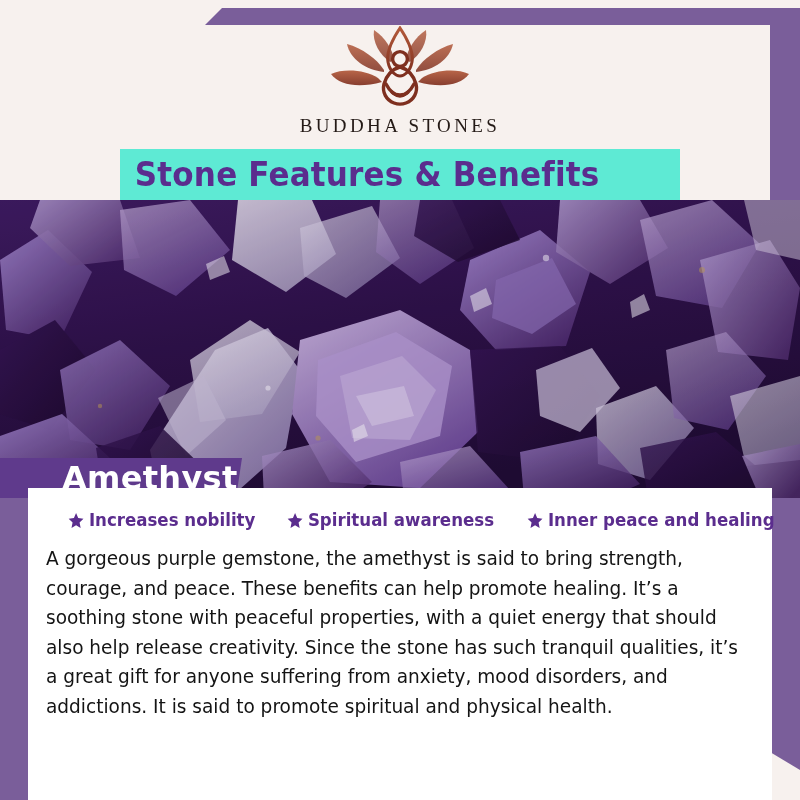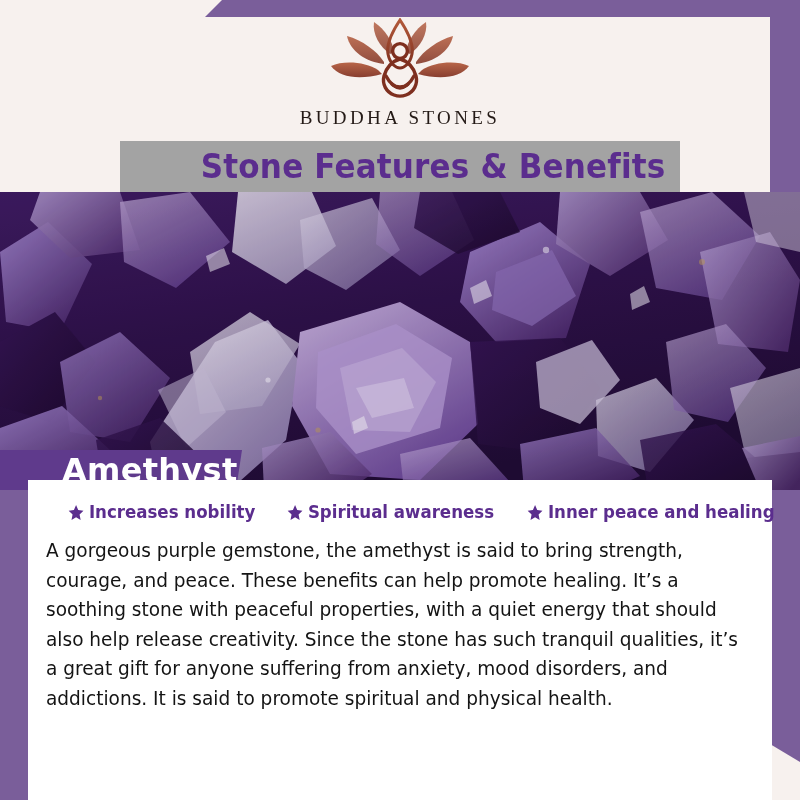--- a/index.html
+++ b/index.html
@@ -3,21 +3,21 @@
 <meta charset="utf-8">
 <style>
   html,body{margin:0;padding:0;}
   body{
     width:800px;height:800px;overflow:hidden;
     background:#f7f1ee;
     font-family:"Liberation Sans", sans-serif;
     position:relative;
   }
 
-  .card{position:absolute;inset:0;background:#f7f1ee;overflow:hidden;}
+  .card{position:absolute;inset:0;background:#f7f1ee;overflow:hidden;margin-top:8px;}
 
   
   .band{position:absolute;background:#7a5e9a;}
   .band-top{
     top:0;left:0;width:800px;height:17px;
     clip-path:polygon(222px 0, 800px 0, 800px 17px, 205px 17px);
   }
   .band-right{
     top:0;right:0;width:30px;height:762px;
     clip-path:polygon(0 0,30px 0,30px 762px,0 744px);
@@ -38,21 +38,21 @@
   .logo-mark{width:172px;height:86px;display:block;}
   .logo-text{
     margin-top:3px;
     font-family:"Liberation Serif", serif;
     font-size:19px;letter-spacing:3.4px;color:#241a16;font-weight:400;
   }
 
   
   .headline-band{
     position:absolute;left:120px;top:141px;width:560px;height:51px;
-    background:#a3a3a3;display:flex;align-items:center;justify-content:flex-end;
+    background:#5eead4;display:flex;align-items:center;justify-content:flex-start;
   }
   .headline{
     font-family:"DejaVu Sans", sans-serif;
     font-weight:700;font-size:33px;color:#5b2d8e;
     letter-spacing:.2px;transform:scaleX(.94);transform-origin:center;
     white-space:nowrap;
   }
 
   
   .photo{

